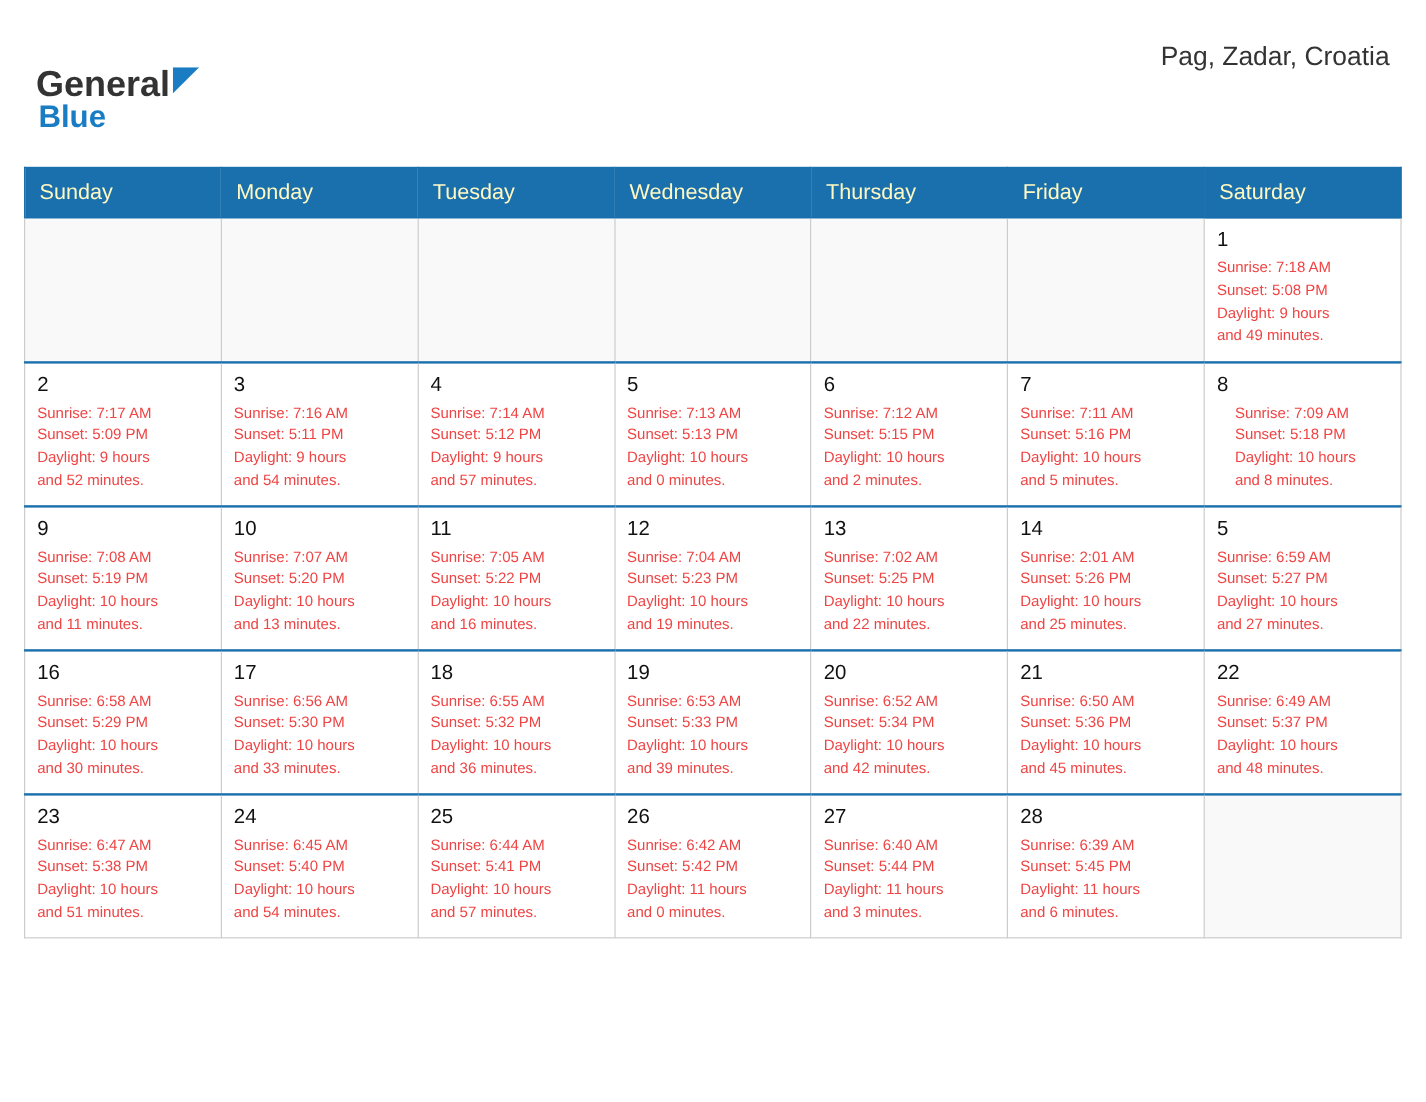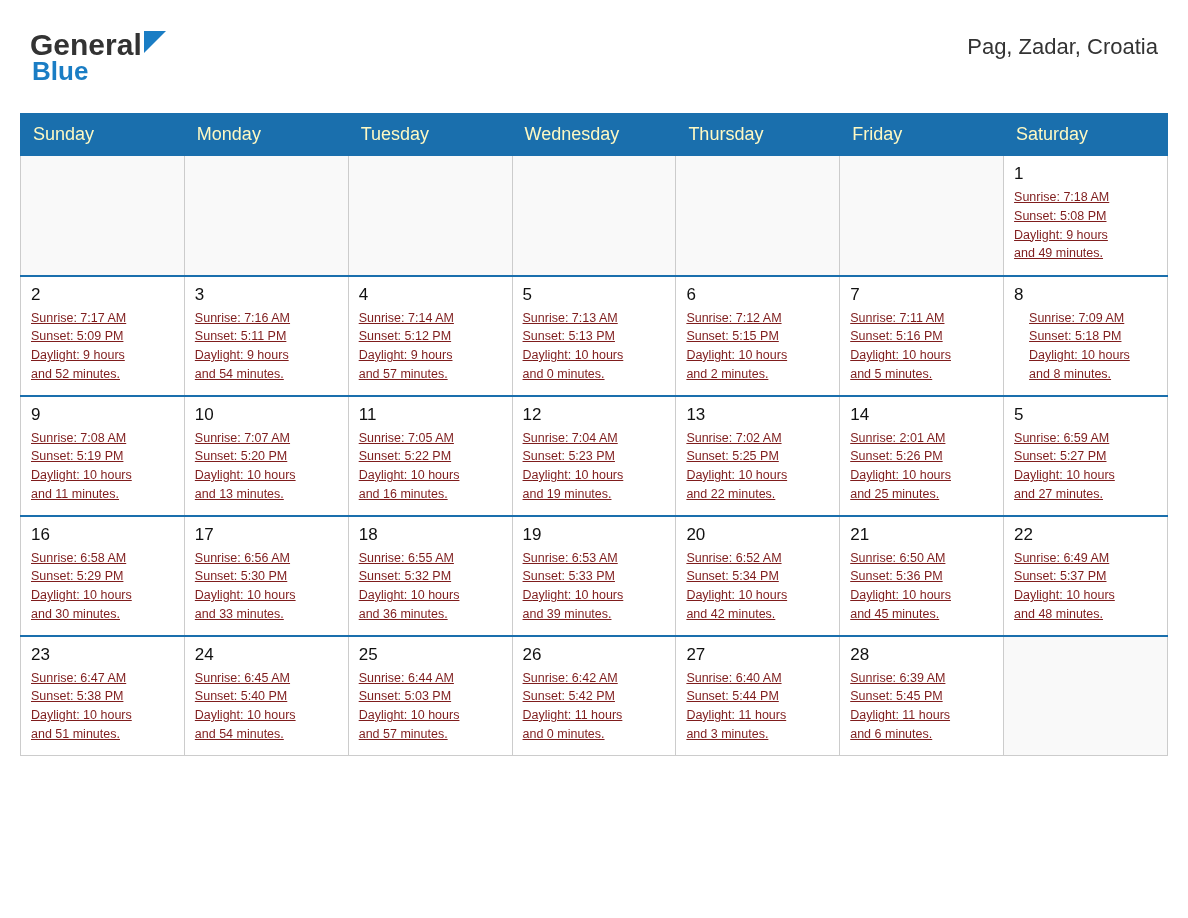--- a/index.html
+++ b/index.html
@@ -62,37 +62,36 @@
     .day-number {
       font-size: 17px;
       font-weight: normal;
       display: block;
       margin-bottom: 4px;
       color: #111;
     }
     .day-info {
       font-size: 12.5px;
       line-height: 1.5;
-      color: #7f1d1d;
-      text-decoration: underline;
+      color: #ef4444;
     }
     .empty-cell {
       background: #f9f9f9;
     }
     .row-divider {
       border-top: 2px solid #1a6fad !important;
     }
   </style>
 </head>
 <body>
 
 <div class="header">
   <div class="logo">
     <div style="display:flex; align-items:flex-end; line-height:1;">
-      <span style="font-size:30px; font-weight:bold; color:#333;">General</span>
+      <span style="font-size:30px; font-weight:bold; color:#333;margin-top:26px;">General</span>
       <span style="display:inline-block; margin-left:2px; margin-bottom:4px;">
         <svg width="22" height="22" viewBox="0 0 22 22">
           <polygon points="0,0 22,0 0,22" fill="#1a7dc4"></polygon>
         </svg>
       </span>
     </div>
     <div style="display:flex; align-items:center; margin-top:-4px;">
       <span style="font-size:26px; font-weight:bold; color:#1a7dc4; padding-left:2px;">Blue</span>
     </div>
   </div>
@@ -293,21 +292,21 @@
         <td class="row-divider">
           <span class="day-number">24</span>
           <div class="day-info" style="white-space: pre-line;">Sunrise: 6:45 AM
 Sunset: 5:40 PM
 Daylight: 10 hours
 and 54 minutes.</div>
         </td>
         <td class="row-divider">
           <span class="day-number">25</span>
           <div class="day-info" style="white-space: pre-line;">Sunrise: 6:44 AM
-Sunset: 5:03 PM
+Sunset: 5:41 PM
 Daylight: 10 hours
 and 57 minutes.</div>
         </td>
         <td class="row-divider">
           <span class="day-number">26</span>
           <div class="day-info" style="white-space: pre-line;">Sunrise: 6:42 AM
 Sunset: 5:42 PM
 Daylight: 11 hours
 and 0 minutes.</div>
         </td>

